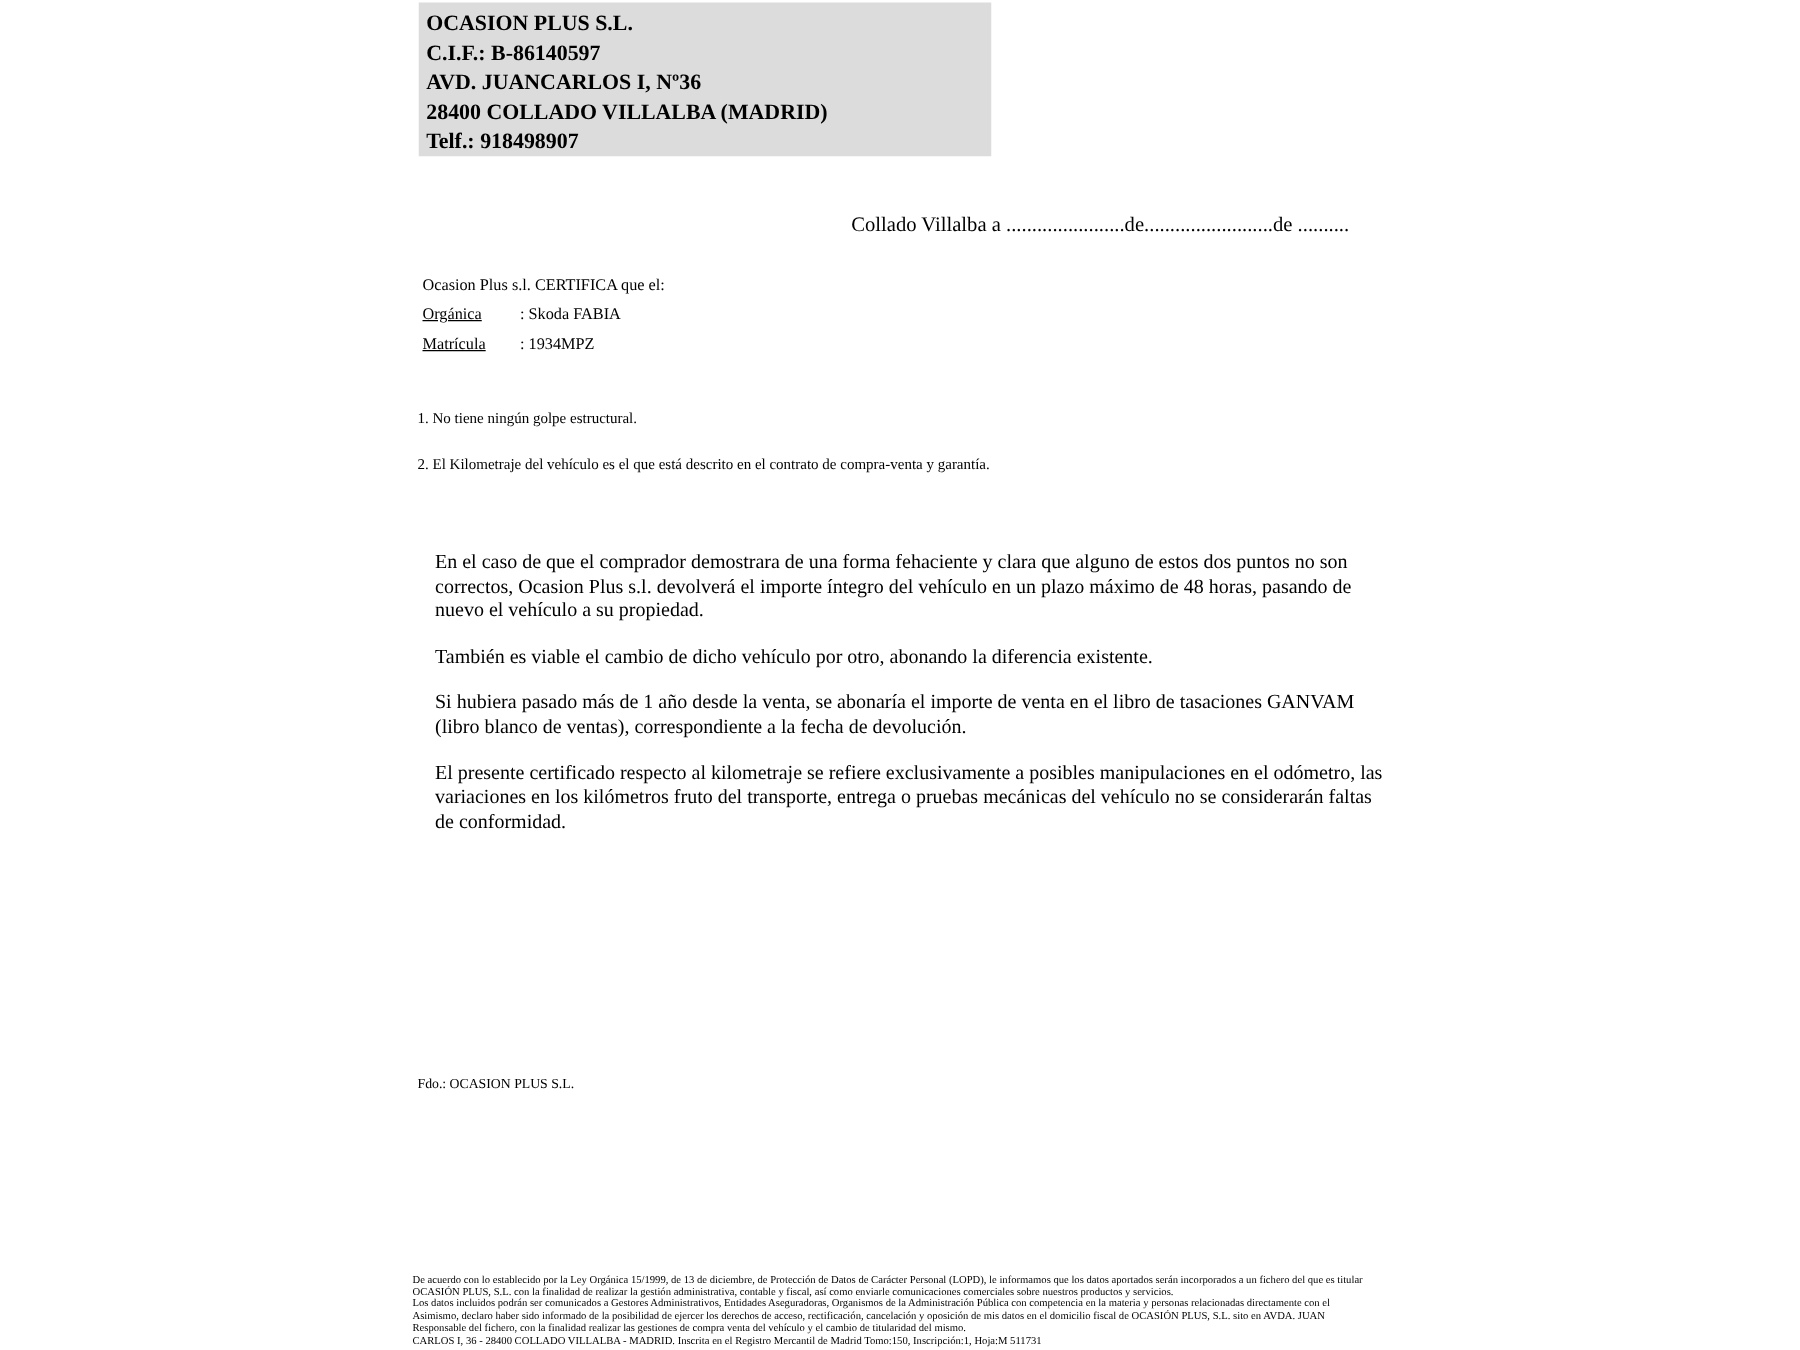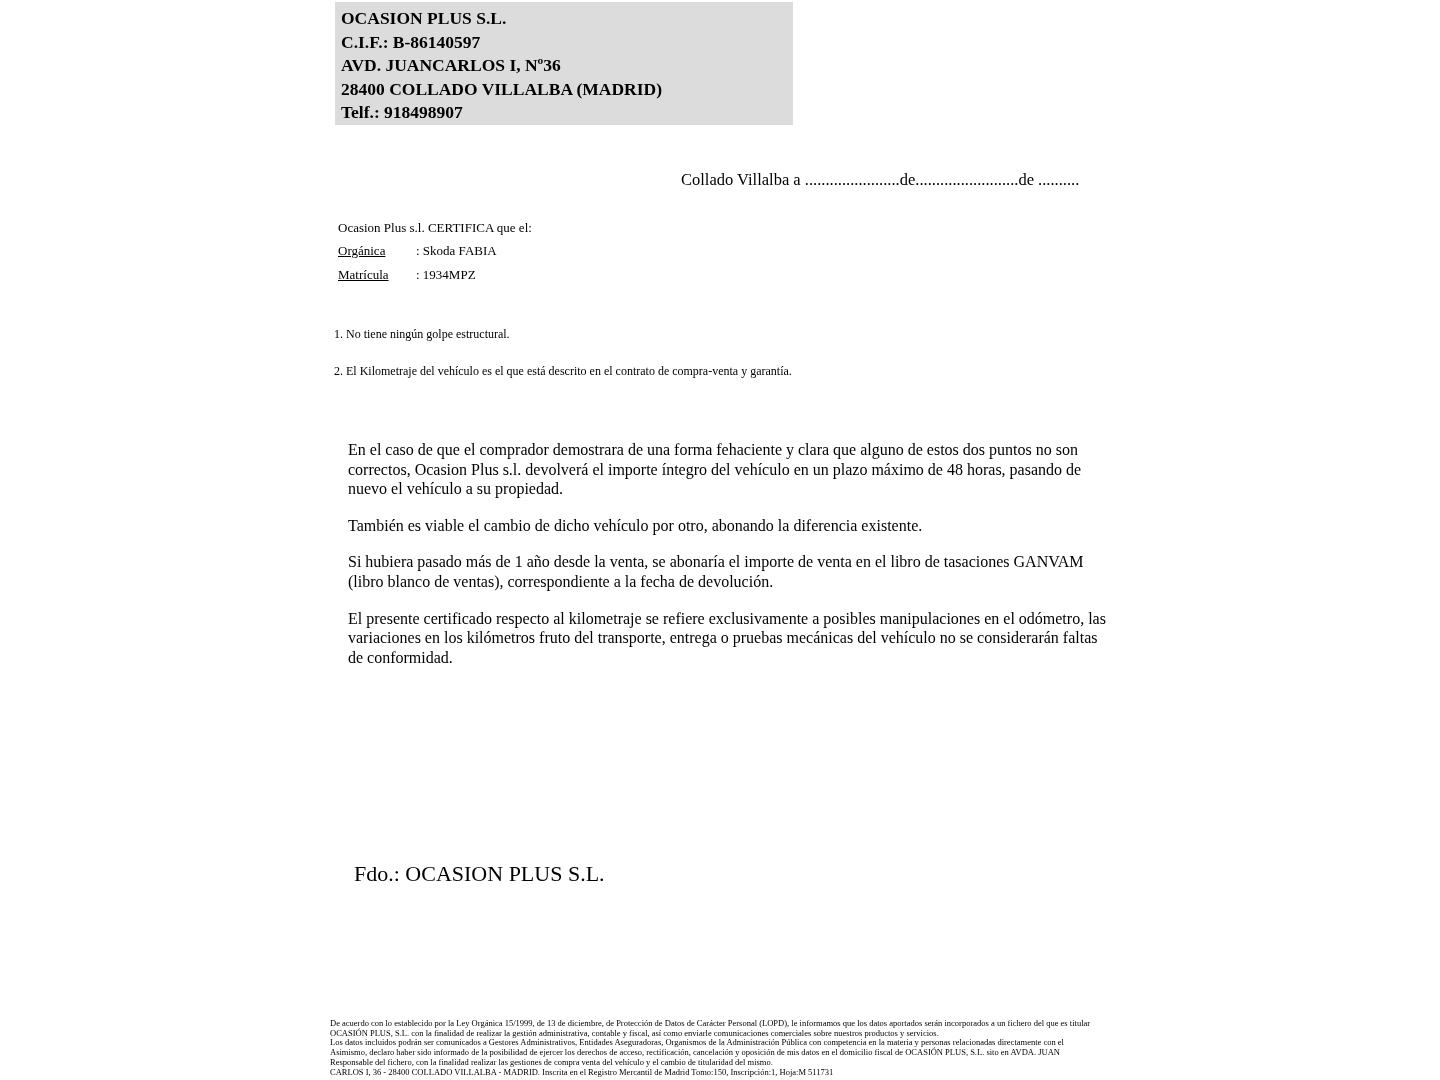--- a/index.html
+++ b/index.html
@@ -71,22 +71,21 @@
     line-height: 19.6px;
     margin-left: 14px;
   }
   .paragraphs p {
     margin: 0 0 17px 0;
   }
   .signature {
     position: absolute;
     left: 334px;
     top: 861px;
-    font-size: 22px;
-    margin-left: 20px;
+    font-size: 11px;
   }
   .legal-footer {
     position: absolute;
     left: 330px;
     top: 1019px;
     font-size: 8.5px;
     line-height: 9.7px;
     white-space: nowrap;
   }
 </style>

